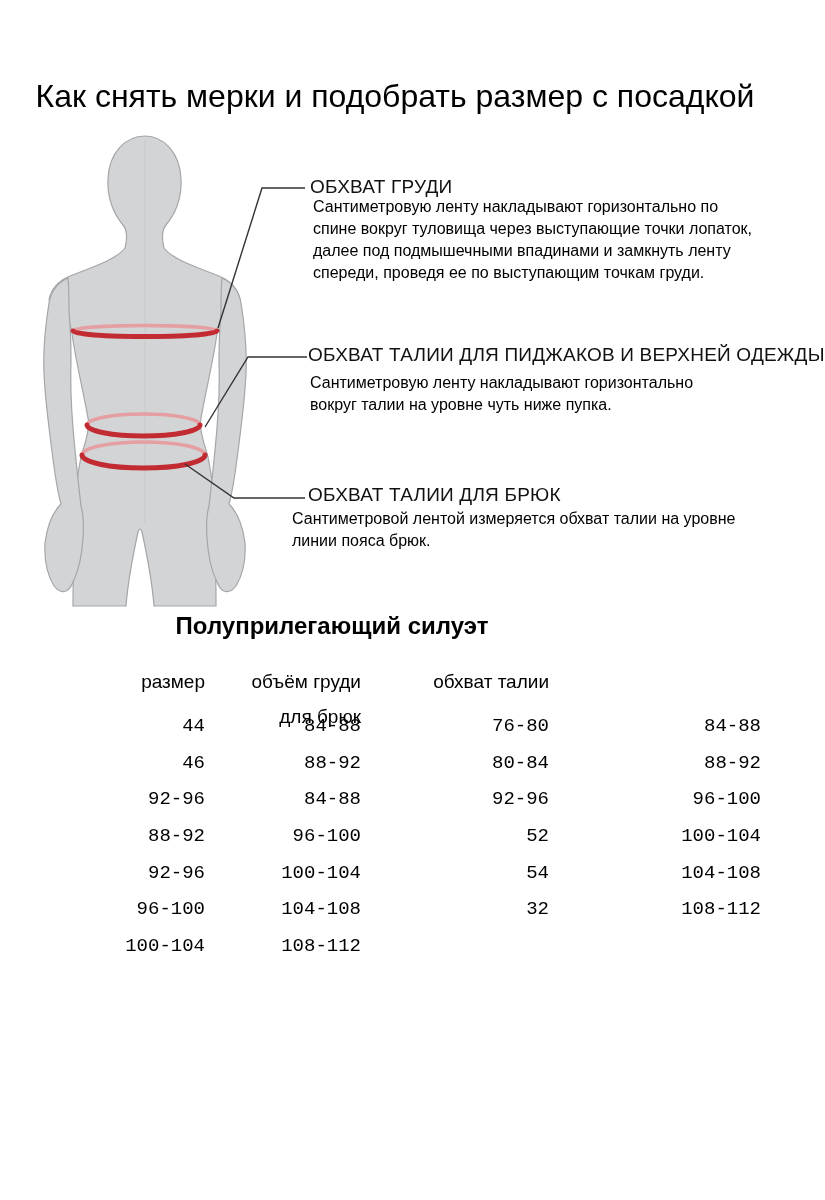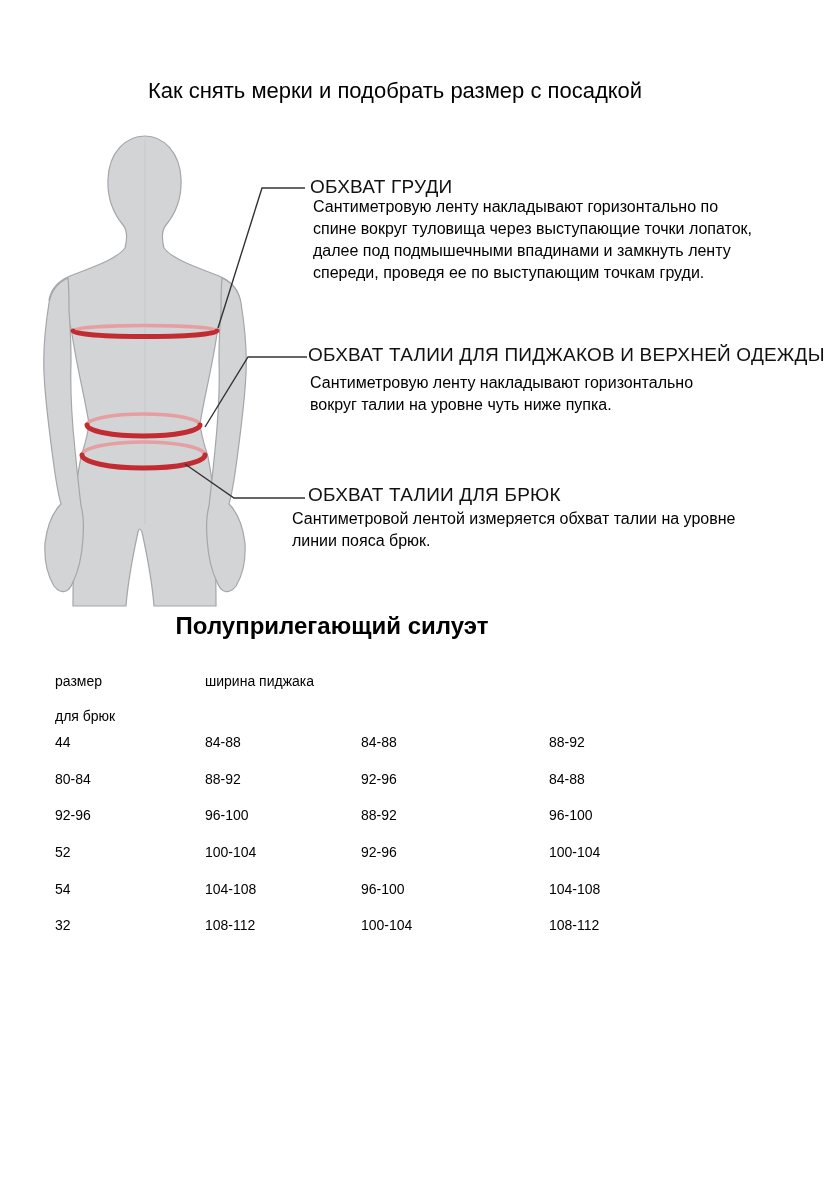--- a/index.html
+++ b/index.html
@@ -4,44 +4,44 @@
 <style>
   html,body{margin:0;padding:0;}
   body{
     width:825px;height:1200px;position:relative;background:#ffffff;
     font-family:"Liberation Sans","DejaVu Sans",sans-serif;color:#000;
     overflow:hidden;
   }
   .abs{position:absolute;}
   .page-title{
     top:78px;left:0;width:790px;text-align:center;
-    font-size:22px;font-weight:400;color:#000;white-space:nowrap;
+    font-size:32px;font-weight:400;color:#000;white-space:nowrap;
   }
   .figure-svg{left:0;top:0;width:320px;height:620px;}
   .sil{fill:var(--silhouette-fill);stroke:var(--silhouette-outline);stroke-width:1.2;}
   .seam{stroke:var(--silhouette-seam);stroke-width:1;fill:none;}
   .band-light{fill:none;stroke:var(--band-light);stroke-width:3.5;}
   .band-dark{fill:none;stroke:var(--band-dark);stroke-width:5;stroke-linecap:round;}
   .leader{fill:none;stroke:var(--leader-line);stroke-width:1.4;}
   .m-heading{
     font-size:19px;letter-spacing:0.2px;white-space:nowrap;color:#111;
   }
   .m-text{
     font-size:16px;line-height:22px;white-space:pre-line;color:#000;width:510px;
   }
   .section-title{
     top:612px;left:0;width:664px;text-align:center;
     font-size:24px;font-weight:700;color:#000;
   }
   .tbl-grid{
     display:grid;grid-template-columns:150px 156px 188px 212px;
-    text-align:left;font-size:14px;
+    text-align:right;font-size:19px;
   }
   .tbl-head{left:55px;top:664px;line-height:35px;}
-  .tbl-rows{left:55px;top:724px;grid-auto-rows:36.7px;line-height:36.7px;}
+  .tbl-rows{left:55px;top:708px;grid-auto-rows:36.7px;line-height:36.7px;font-family:Liberation Mono, monospace;}
   .cell{white-space:nowrap;}
 </style>
 </head>
 <body>
 
 <div class="abs page-title">Как снять мерки и подобрать размер с посадкой</div>
 
 <svg class="abs figure-svg" viewBox="0 0 320 620">
 
   <path class="sil" d="
@@ -138,31 +138,34 @@
 вокруг талии на уровне чуть ниже пупка.</div>
 
 <div class="abs m-heading" style="left:308px;top:484px;">ОБХВАТ ТАЛИИ ДЛЯ БРЮК</div>
 <div class="abs m-text" style="left:292px;top:508px;">Сантиметровой лентой измеряется обхват талии на уровне
 линии пояса брюк.</div>
 
 <div class="abs section-title">Полуприлегающий силуэт</div>
 
 <div class="abs tbl-grid tbl-head">
   <div class="cell">размер</div>
-  <div class="cell">ширина пиджака</div>
+  <div class="cell">объём груди</div>
+  <div class="cell">обхват талии</div>
   <div class="cell"></div>
   <div class="cell"></div>
   <div class="cell">для брюк</div>
 </div>
 
 <div class="abs tbl-grid tbl-rows">
   <div class="cell">44</div>
   <div class="cell">84-88</div>
+  <div class="cell">76-80</div>
   <div class="cell">84-88</div>
 
+  <div class="cell">46</div>
   <div class="cell">88-92</div>
   <div class="cell">80-84</div>
   <div class="cell">88-92</div>
 
   <div class="cell">92-96</div>
   <div class="cell">84-88</div>
   <div class="cell">92-96</div>
 
   <div class="cell">96-100</div>
   <div class="cell">88-92</div>

